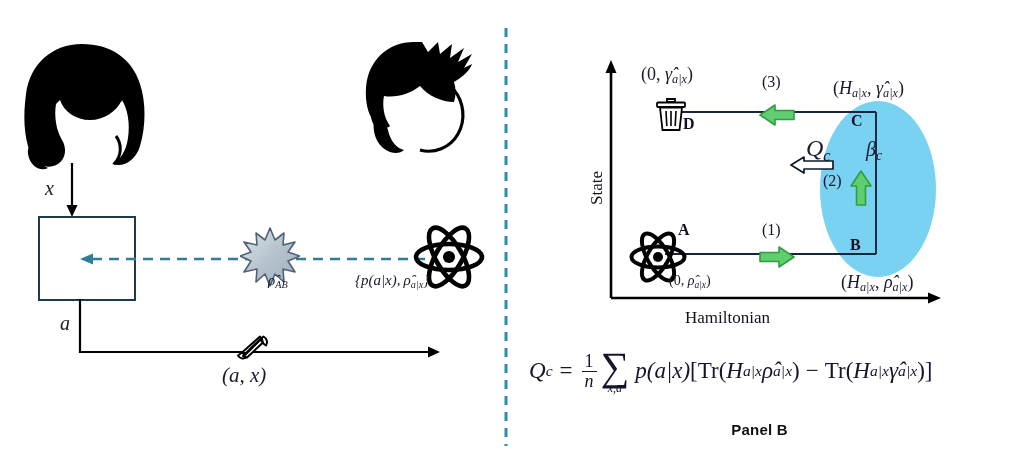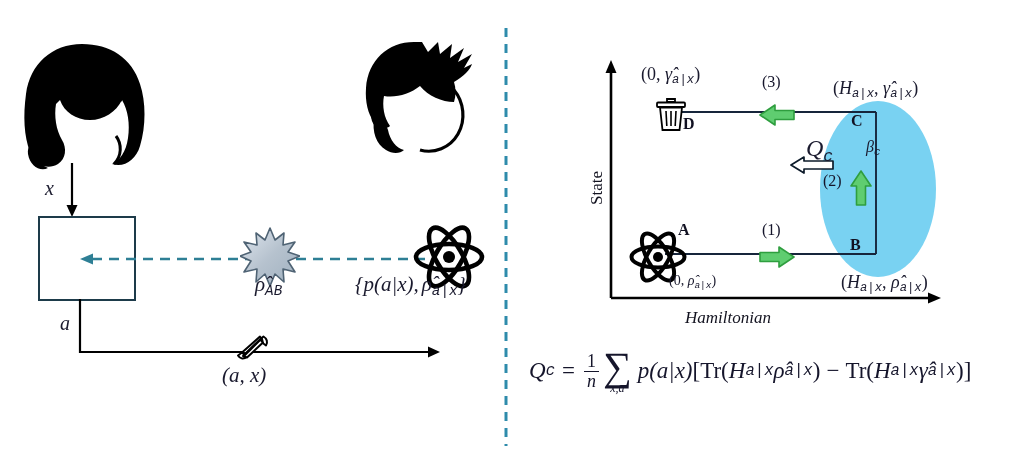--- a/index.html
+++ b/index.html
@@ -32,21 +32,20 @@
     font-family: "Liberation Serif", serif;
     font-style: italic;
     color: #1a1a2e;
     white-space: nowrap;
   }
   .rm { font-style: normal; }
   .sub {
     font-size: 0.68em;
     vertical-align: -0.28em;
     font-style: italic;
-    font-family: Liberation Mono, monospace;
   }
   .axis-title {
     font-family: "Liberation Serif", serif;
     font-style: normal;
     font-size: 17px;
     color: #12121f;
   }
   .vert {
     transform: rotate(-90deg);
     transform-origin: left top;
@@ -194,36 +193,36 @@
             <stop offset="50%" stop-color="#b6c2ce"></stop>
             <stop offset="100%" stop-color="#9fb0bf"></stop>
           </linearGradient>
         </defs>
         <polygon points="30,2 35,14 44,7 43,19 55,16 48,26 60,30 48,35
                          55,46 43,43 44,56 35,48 30,60 25,48 16,56 17,43
                          4,46 11,35 0,30 11,26 4,16 17,19 16,7 25,14" fill="url(#burstgrad)" stroke="#4f6374" stroke-width="1.6" stroke-linejoin="round"></polygon>
       </svg>
     </div>
 
-    <div class="abs math" style="left:255px; top:272px; font-size:21px;">
+    <div class="abs math" style="left:268px; top:272px; font-size:15px;">
       <span>ρ̂</span><span class="sub" style="font-style:italic;">AB</span>
     </div>
 
     <div class="abs" style="left:413px; top:221px;">
       <svg width="72" height="72" viewBox="0 0 72 72">
         <g fill="none" stroke="#000000" stroke-width="4.6">
           <ellipse cx="36" cy="36" rx="33" ry="13"></ellipse>
           <ellipse cx="36" cy="36" rx="33" ry="13" transform="rotate(60 36 36)"></ellipse>
           <ellipse cx="36" cy="36" rx="33" ry="13" transform="rotate(120 36 36)"></ellipse>
         </g>
         <circle cx="36" cy="36" r="6" fill="#000000"></circle>
       </svg>
     </div>
 
-    <div class="abs math" style="left:355px; top:272px; font-size:21px;">
+    <div class="abs math" style="left:355px; top:272px; font-size:15px;">
       <span>{</span><span>p(a|x)</span><span>,</span><span style="margin-left:3px;">ρ̂</span><span class="sub">a|x</span><span>}</span>
     </div>
 
   </div>
 
   <div class="abs" style="left:503px; top:0px; width:513px; height:466px;">
 
     <div class="abs" style="left:316px; top:100px;">
       <svg width="118" height="178" viewBox="0 0 118 178">
         <ellipse cx="59" cy="89" rx="58" ry="88" fill="#79d2f2"></ellipse>
@@ -238,21 +237,21 @@
 
         <line x1="8" y1="240" x2="328" y2="240" stroke="#000000" stroke-width="2.6"></line>
         <polygon points="338,240 325,234.5 325,245.5" fill="#000000"></polygon>
       </svg>
     </div>
 
     <div class="abs" style="left:84px; top:205px;">
       <div class="axis-title vert" style="white-space:nowrap;">State</div>
     </div>
 
-    <div class="abs axis-title" style="left:182px; top:308px;font-style:italic;">Hamiltonian</div>
+    <div class="abs axis-title" style="left:182px; top:308px;">Hamiltonian</div>
 
     <div class="abs" style="left:160px; top:108px;">
       <svg width="220" height="150" viewBox="0 0 220 150">
 
         <line x1="2" y1="146" x2="213" y2="146" stroke="#16253b" stroke-width="1.9"></line>
 
         <line x1="213" y1="146" x2="213" y2="4" stroke="#16253b" stroke-width="1.9"></line>
 
         <line x1="213" y1="4" x2="2" y2="4" stroke="#16253b" stroke-width="1.9"></line>
       </svg>
@@ -331,21 +330,21 @@
 
     <div class="abs" style="left:287px; top:156px;">
       <svg width="44" height="18" viewBox="0 0 44 18">
         <polygon points="43,5 14,5 14,1 1,9 14,17 14,13 43,13" fill="#ffffff" stroke="#0d1b2a" stroke-width="1.7" stroke-linejoin="round"></polygon>
       </svg>
     </div>
     <div class="abs math" style="left:303px; top:135px; font-size:24px;">
       <span>Q</span><span class="sub">c</span>
     </div>
 
-    <div class="abs math" style="left:363px; top:138px; font-size:16px;">
+    <div class="abs math" style="left:363px; top:138px; font-size:20px;">
       <span>β</span><span class="sub">c</span>
     </div>
 
     <div class="abs eq" style="left:26px; top:348px;">
       <span>Q</span>
         <span class="sub">c</span>
       <span class="rm" style="margin:0 7px;">=</span>
       <span class="frac">
         <span class="num rm">1</span>
         <span class="den">n</span>
@@ -367,15 +366,16 @@
       <span class="rm">Tr</span>
         <span class="rm">(</span>
         <span>H</span>
         <span class="sub">a|x</span>
         <span>γ̂</span>
         <span class="sub">a|x</span>
         <span class="rm">)</span>
         <span class="rm">]</span>
     </div>
 
+    <div class="abs panel-label" style="left:0px; top:421px; width:513px;">Panel B</div>
   </div>
 
 </div>
 
 </body></html>

